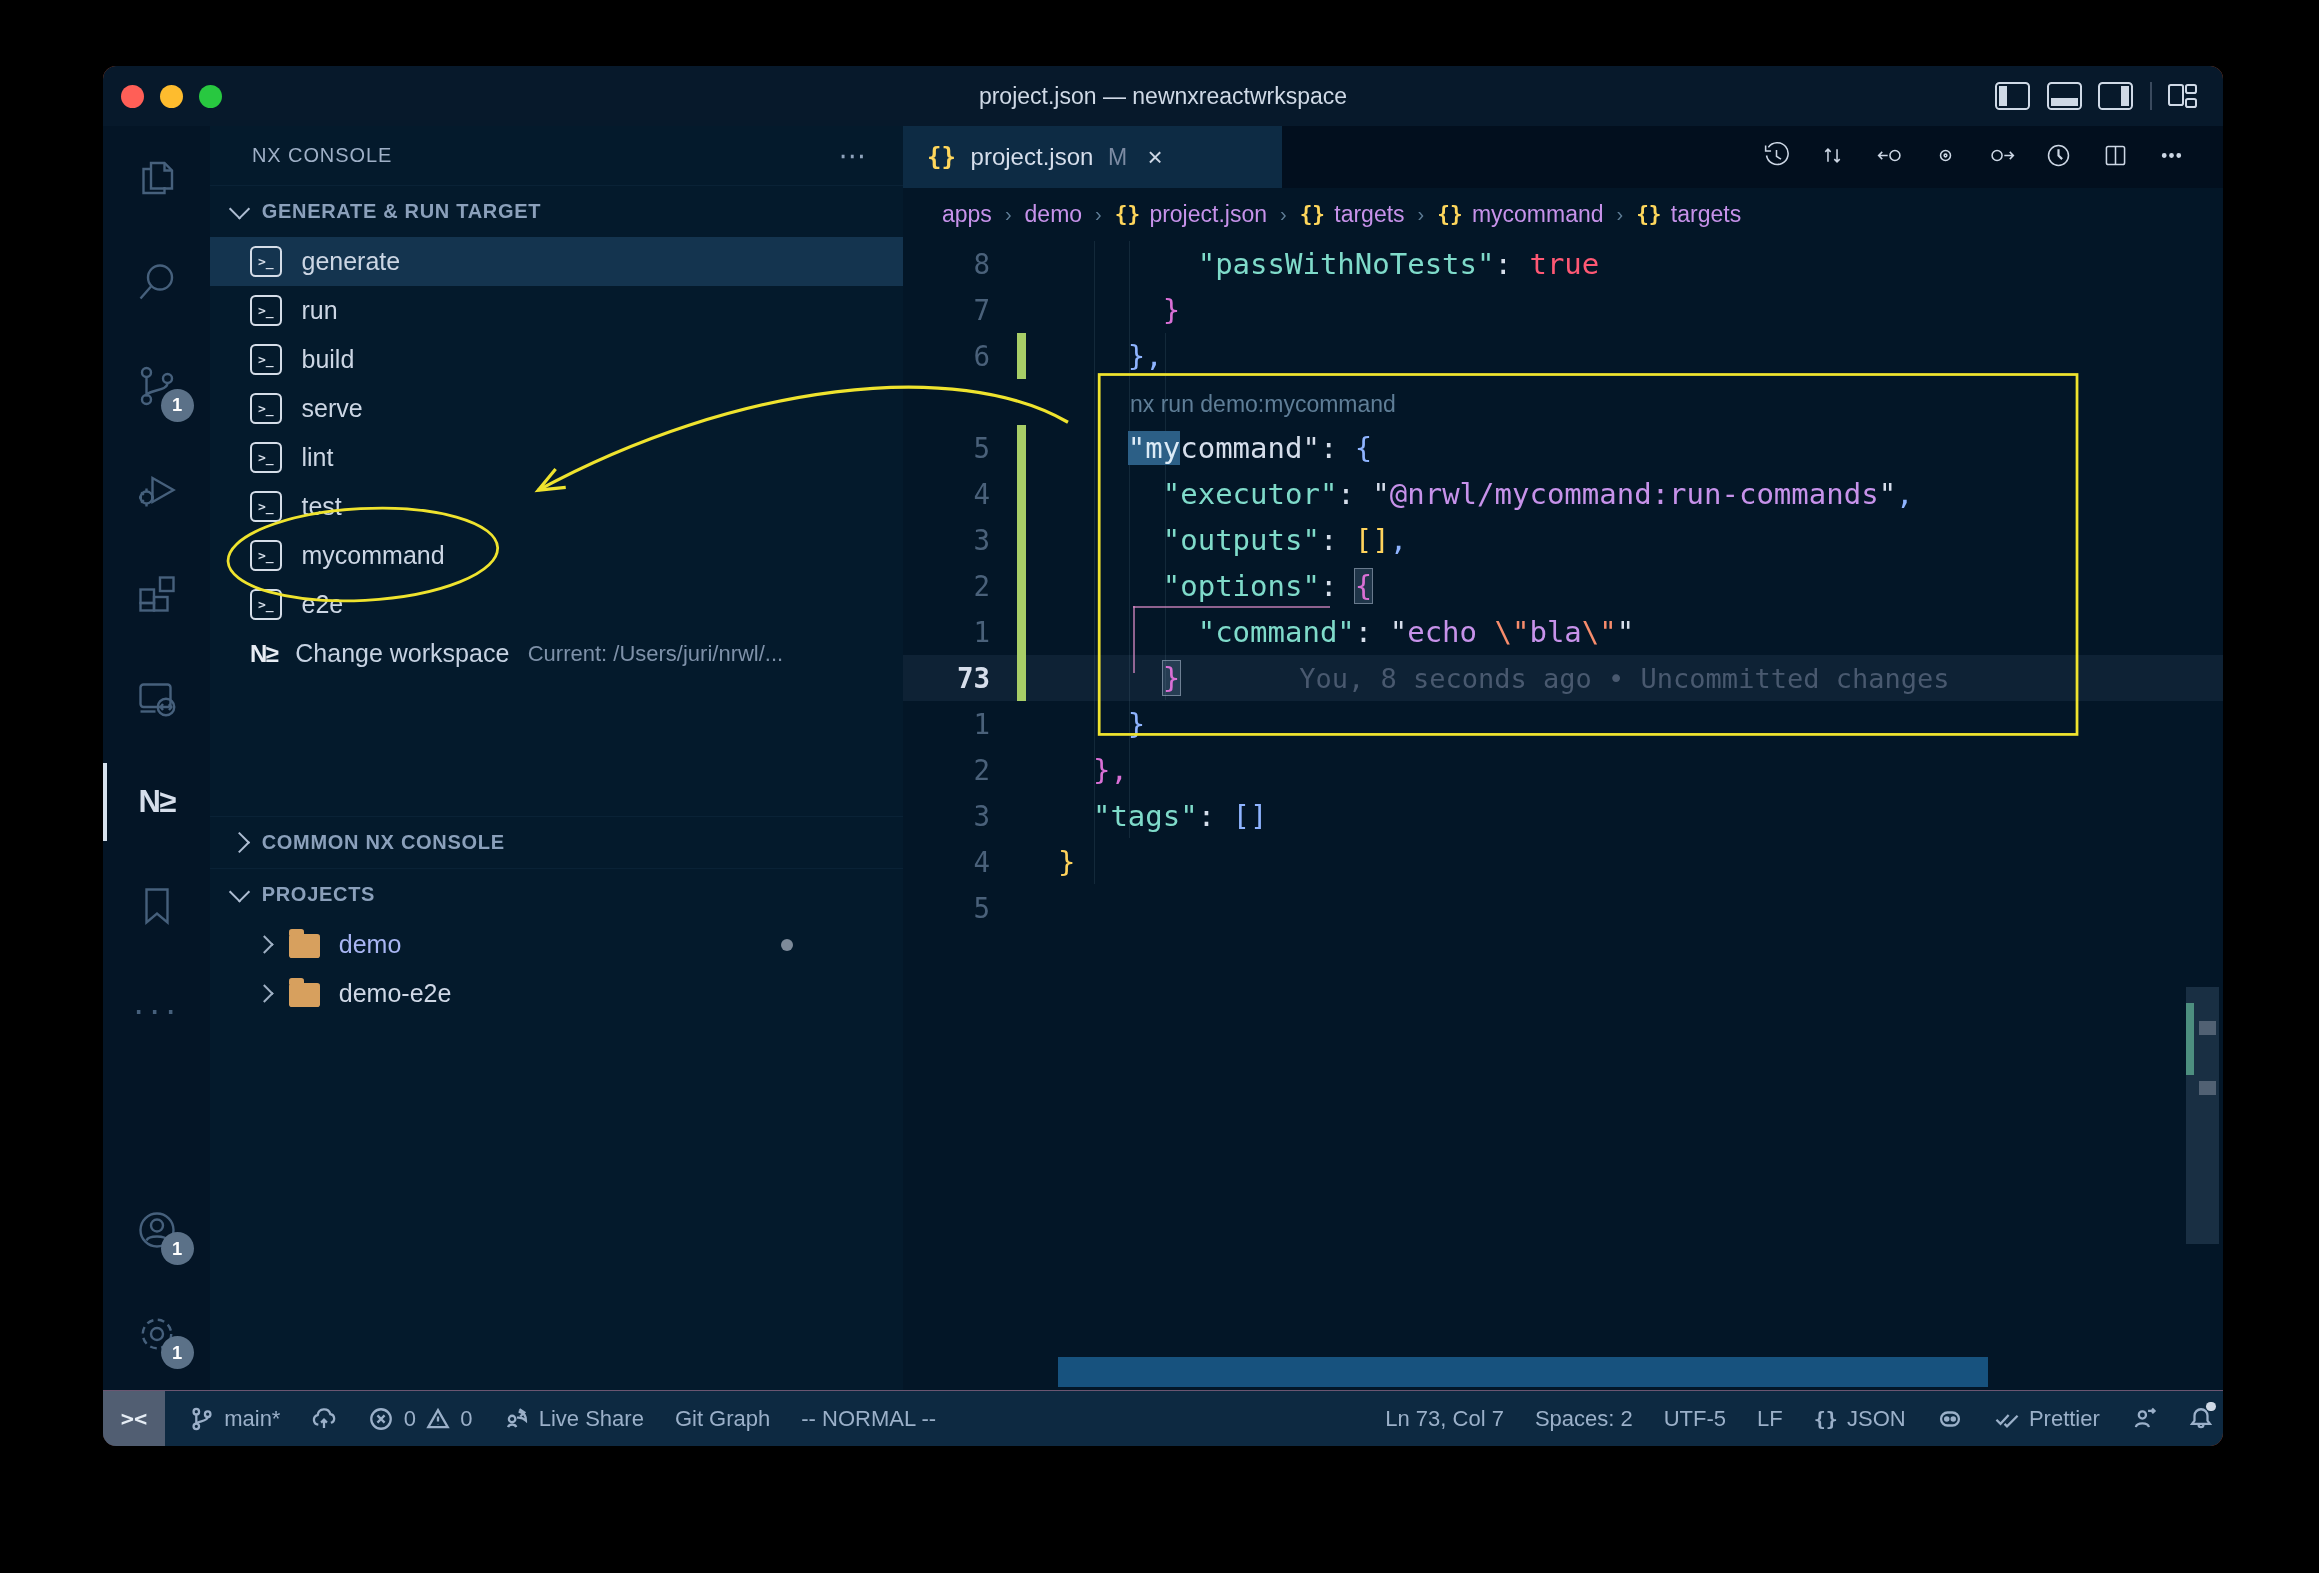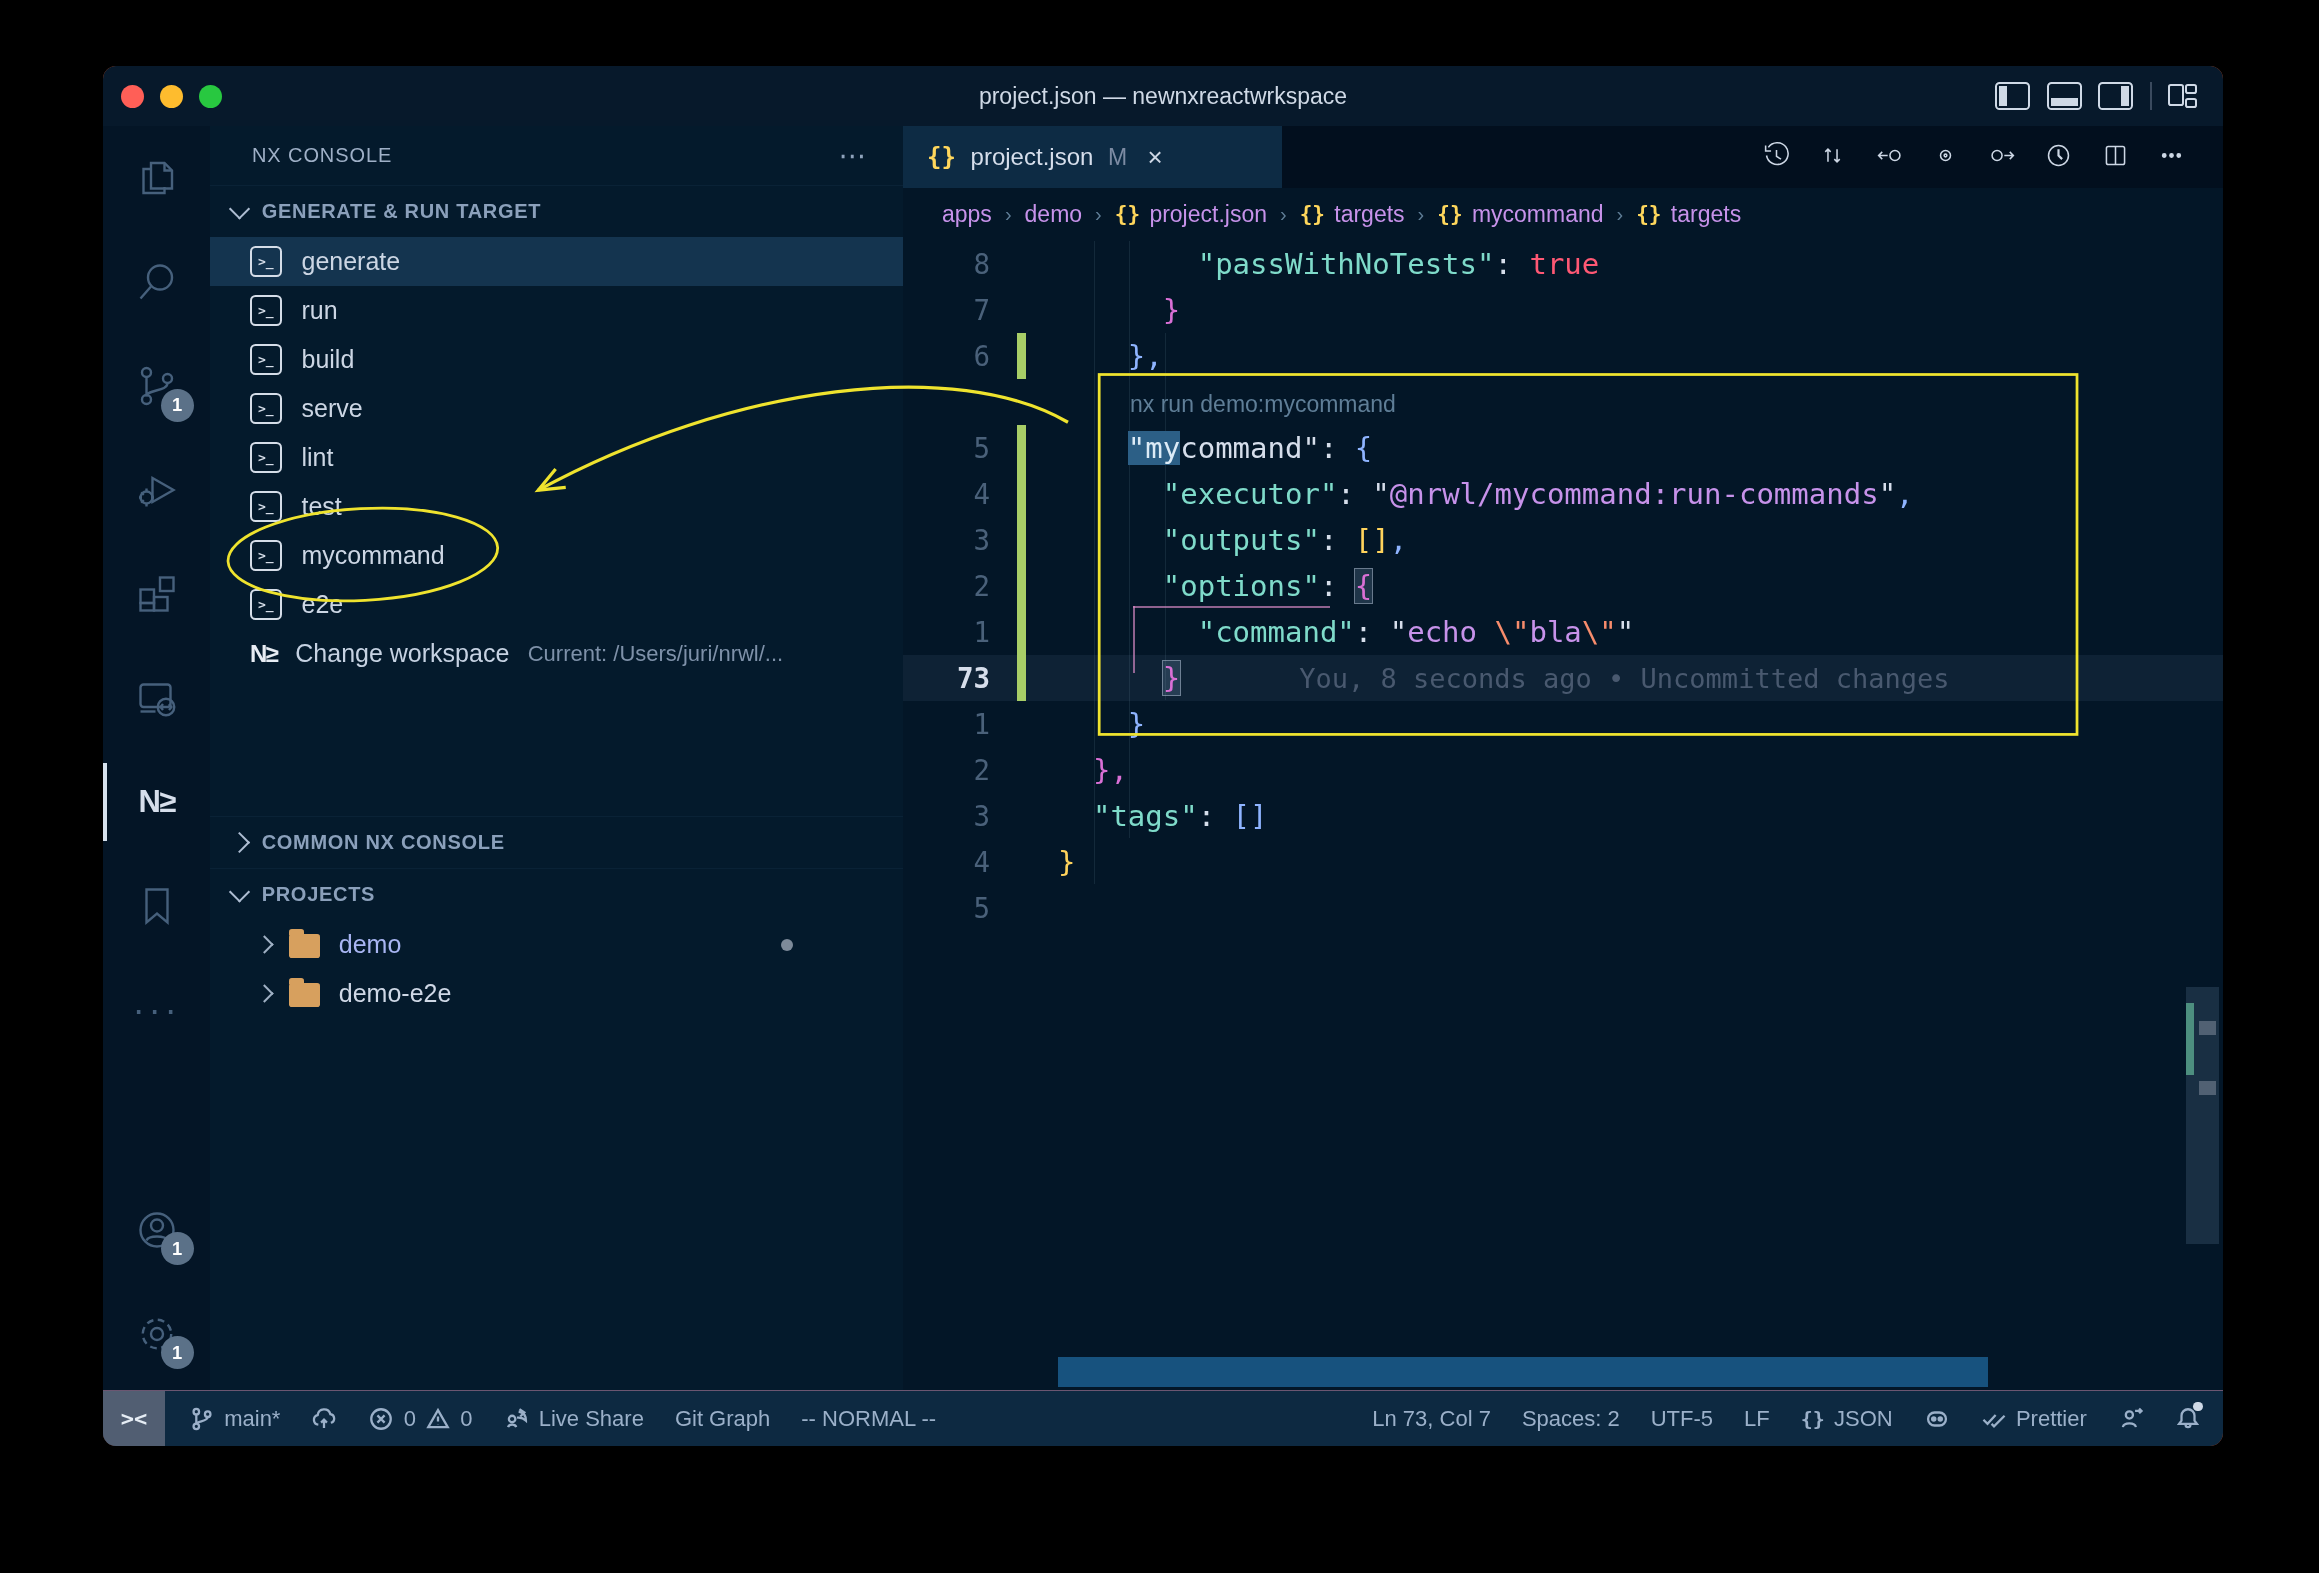--- a/index.html
+++ b/index.html
@@ -94,21 +94,21 @@
   .vmark-g{position:absolute;left:2083px;top:937px;width:8.3px;height:72px;background:rgba(90,168,143,.8);}
   .vmark1{position:absolute;left:2096px;top:955px;width:16.5px;height:13.8px;background:rgba(150,160,175,.45);}
   .vmark2{position:absolute;left:2096px;top:1015px;width:16.5px;height:13.8px;background:rgba(150,160,175,.45);}
   
   .statusbar{position:absolute;left:0;bottom:0;right:0;height:55px;background:#0d2941;border-top:1.8px solid #6b5671;
     display:flex;align-items:center;color:#9bb0c9;font-size:22px;}
   .sbitem{display:flex;align-items:center;gap:9.2px;margin-right:31px;white-space:nowrap;cursor:pointer;}
   .sbitem svg{width:26px;height:26px;stroke:currentColor;fill:none;stroke-width:1.4;}
   .remotebox{width:62px;height:55px;background:#515e72;color:#e6edf5;display:flex;align-items:center;justify-content:center;
     font-family:"DejaVu Sans Mono",monospace;font-size:22px;font-weight:bold;margin-right:24px;cursor:pointer;}
-  .sbright{margin-left:auto;display:flex;align-items:center;padding-right:13px;}
+  .sbright{margin-left:auto;display:flex;align-items:center;}
   .sb-braces{font-family:"DejaVu Sans Mono",monospace;font-weight:bold;font-size:20px;}
   .belldot{position:relative;}
   .belldot i{position:absolute;right:-1.8px;top:-3.7px;width:9.2px;height:9.2px;border-radius:50%;background:#cfd9e6;}
   
   .overlay{position:absolute;inset:0;pointer-events:none;z-index:50;}
 </style>
 </head>
 <body>
 
 <div class="window">

